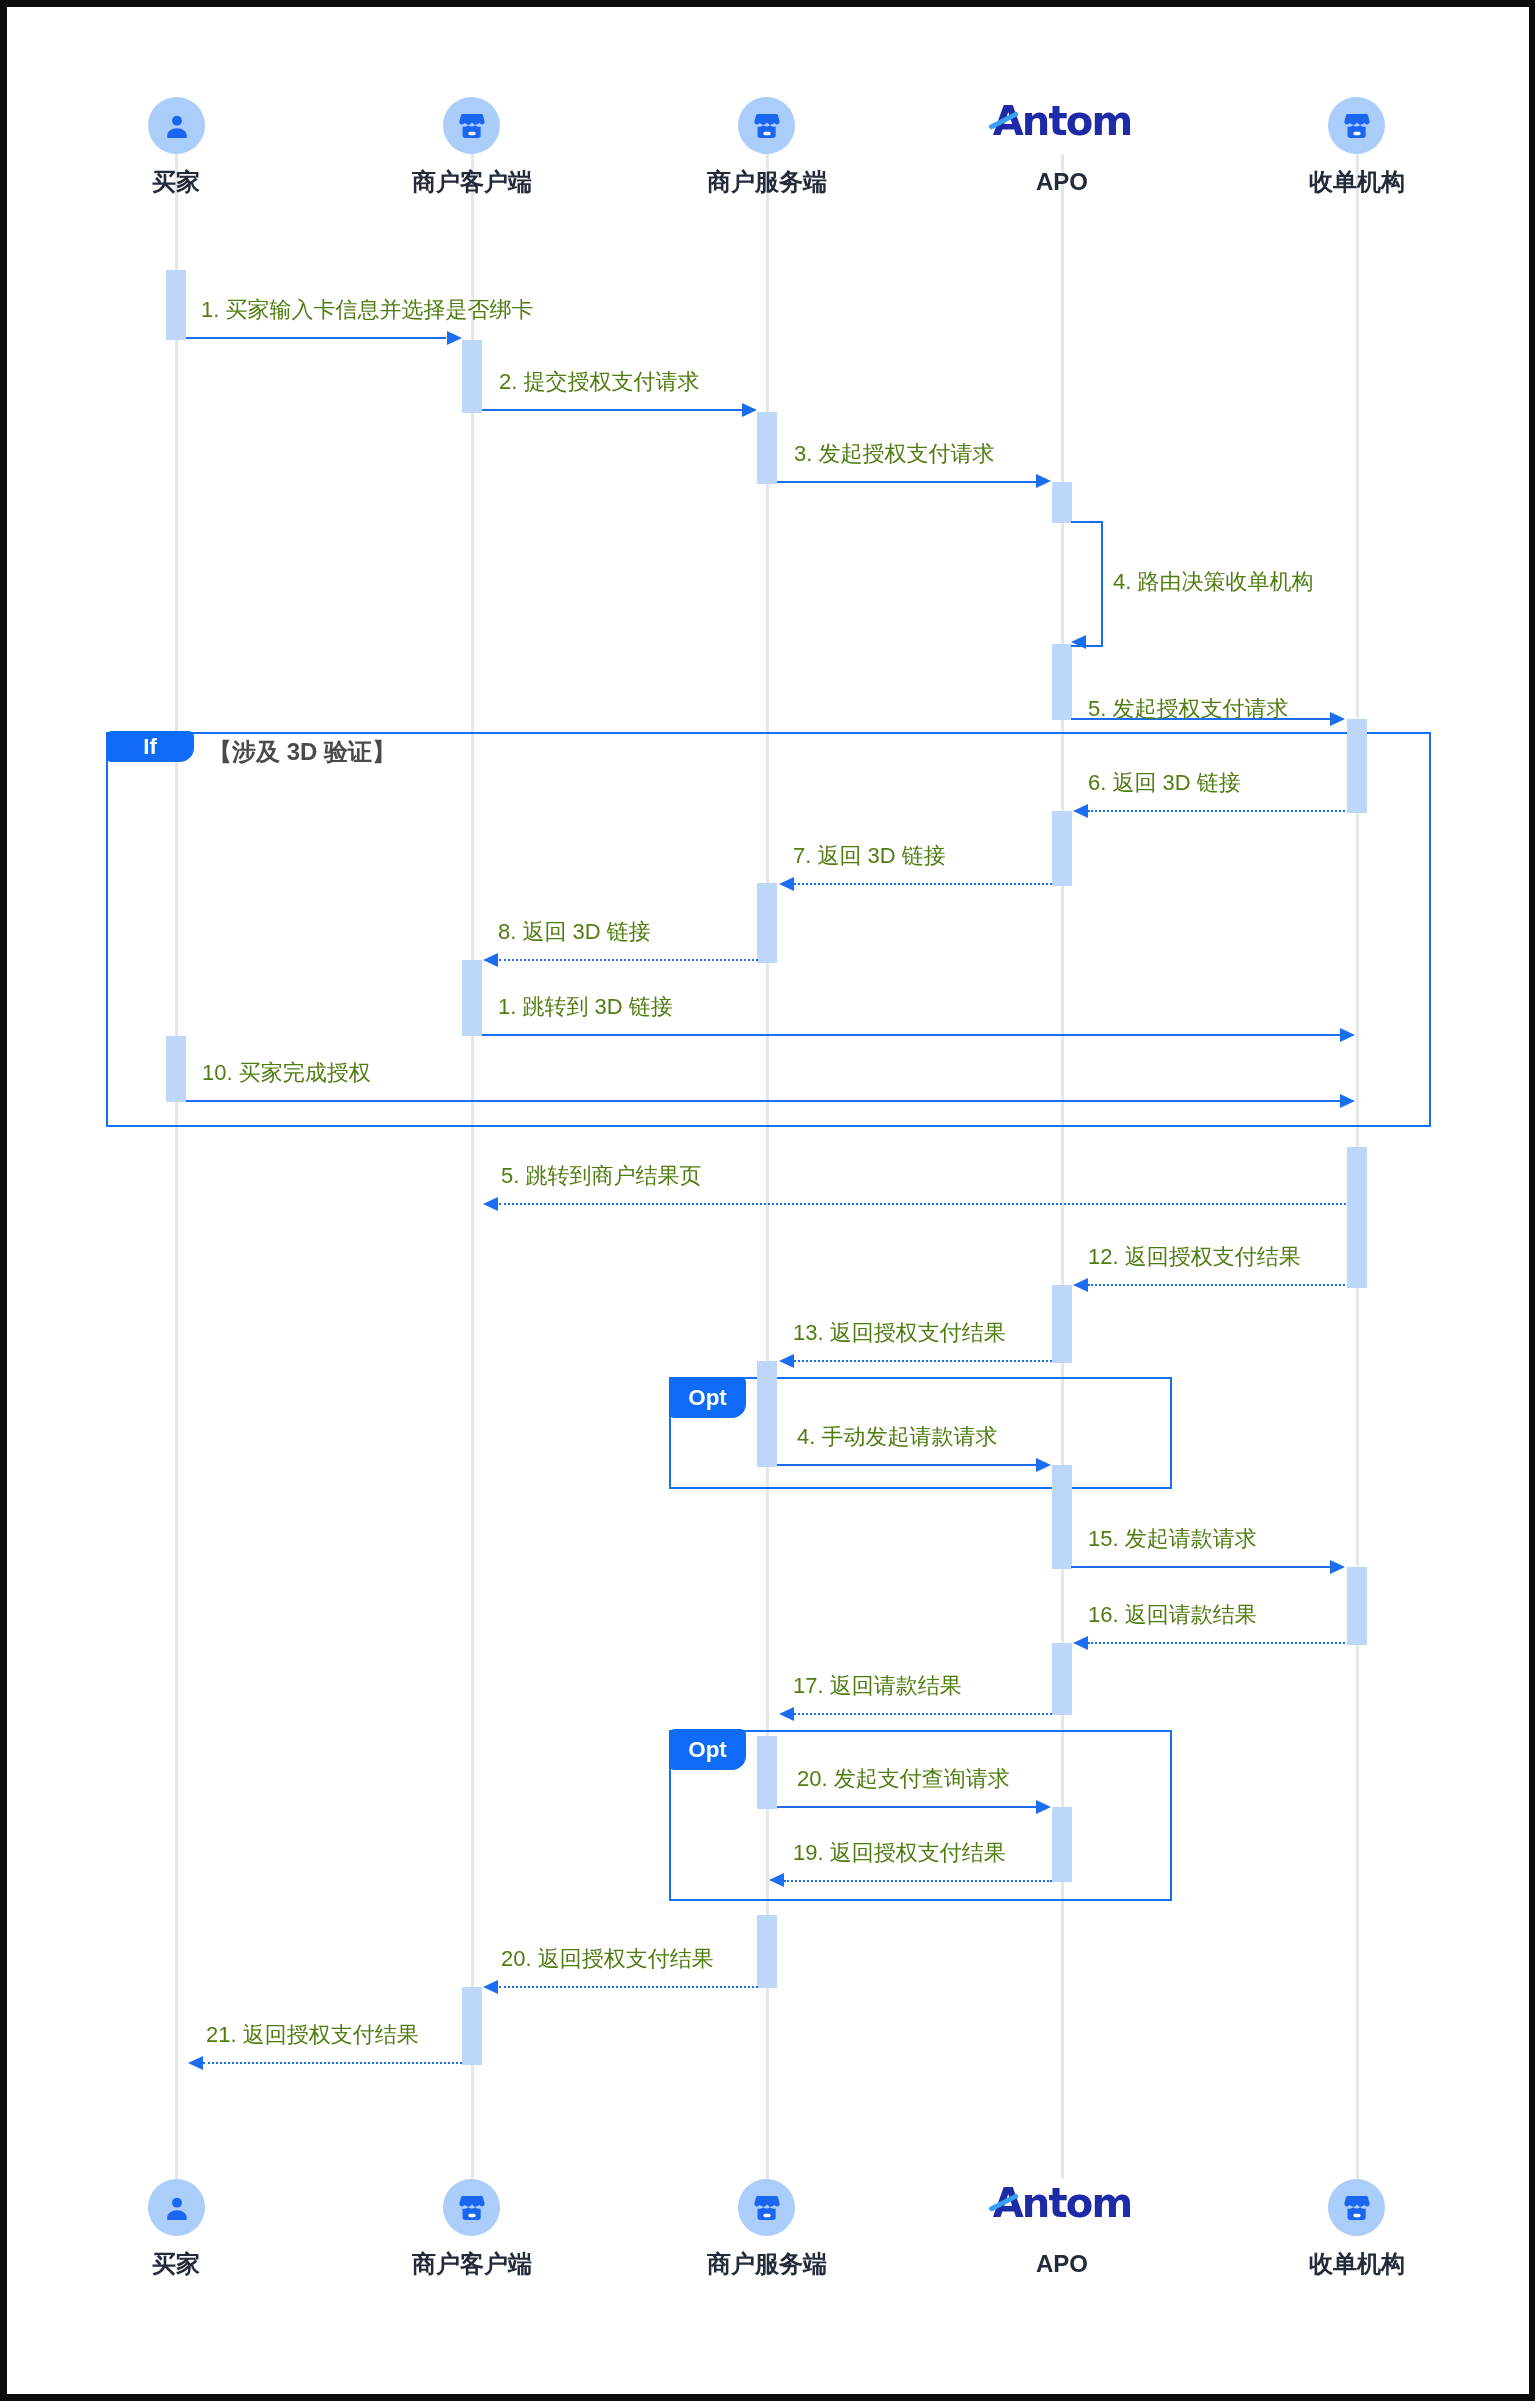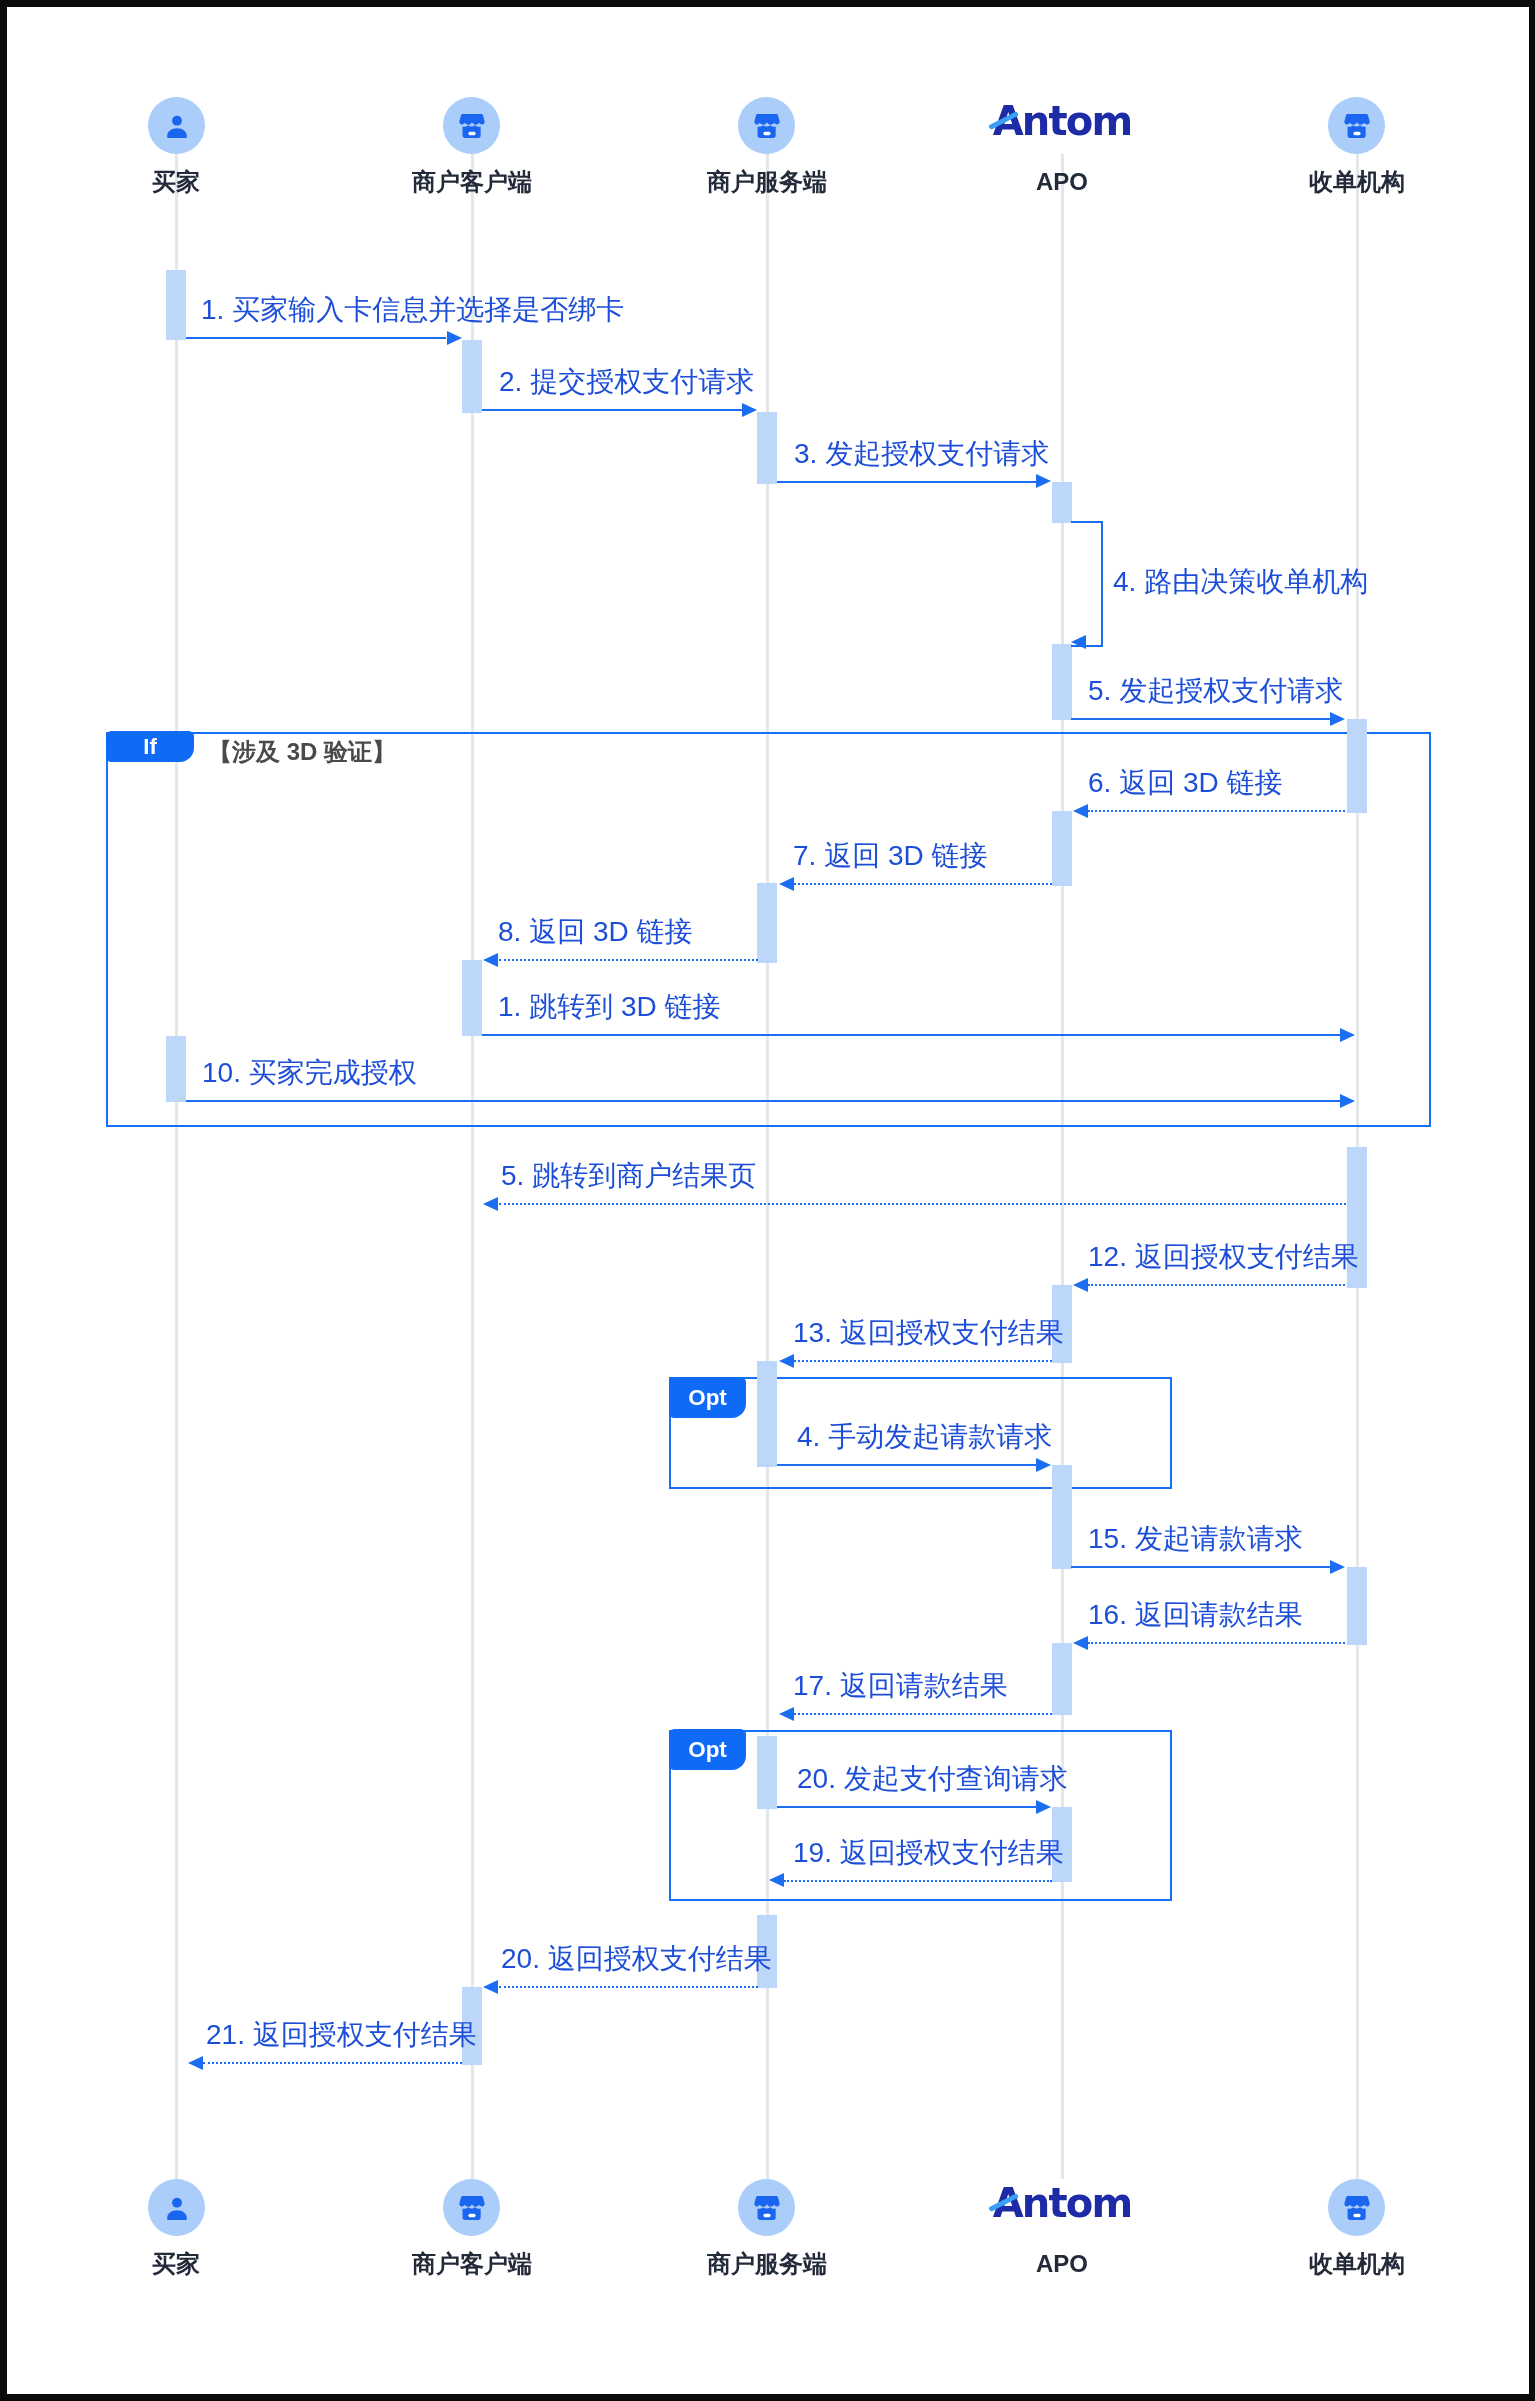--- a/index.html
+++ b/index.html
@@ -7,21 +7,21 @@
   #stage{position:absolute;inset:0;background:#fff;overflow:hidden;}
   .frame{position:absolute;inset:0;border:7.2px solid #0b0b0b;pointer-events:none;z-index:50;}
   .lifeline{position:absolute;width:2.7px;background:#e4e7ea;z-index:1;}
   .bar{position:absolute;width:19.7px;background:#bdd7fa;z-index:3;}
   .msg-line{position:absolute;height:0;z-index:4;}
   .msg-line.solid{border-top:2.7px solid #1b6df2;}
   .msg-line.dotted{border-top:2.7px dotted #1b6df2;}
   .head{position:absolute;width:0;height:0;z-index:5;}
   .head.right{border-left:15px solid #1b6df2;border-top:7.2px solid transparent;border-bottom:7.2px solid transparent;}
   .head.left{border-right:15px solid #1b6df2;border-top:7.2px solid transparent;border-bottom:7.2px solid transparent;}
-  .msg-label{position:absolute;height:30px;line-height:30px;font-size:28px;color:#1d4ed8;white-space:nowrap;z-index:6;}
+  .msg-label{position:absolute;height:30px;line-height:30px;font-size:22px;color:#4d7c0f;white-space:nowrap;z-index:6;}
   .self-loop{position:absolute;border-top:2.7px solid #1b6df2;border-right:2.7px solid #1b6df2;border-bottom:2.7px solid #1b6df2;z-index:4;}
   .fragment{position:absolute;border:2.2px solid #1470f5;z-index:2;}
   .chip{position:absolute;background:#0f6bf5;color:#fff;font-weight:700;font-size:22.4px;display:flex;align-items:center;justify-content:center;border-radius:5.4px 5.4px 14.3px 5.4px;z-index:7;}
   .condition{position:absolute;font-size:24px;font-weight:700;color:#4a4a4d;white-space:nowrap;z-index:7;height:41px;line-height:41px;}
   .actor-circle{position:absolute;width:57px;height:57px;border-radius:50%;background:#abcdf9;display:flex;align-items:center;justify-content:center;z-index:8;}
   .actor-label{position:absolute;font-size:24px;font-weight:700;color:#232a3a;white-space:nowrap;text-align:center;transform:translateX(-50%);z-index:8;height:30px;line-height:30px;}
   .antom{position:absolute;transform:translateX(-50%);z-index:8;}
   .antom-word{font-size:40px;font-weight:800;color:#1e2ba6;letter-spacing:-1.8px;font-family:"DejaVu Sans","Liberation Sans",sans-serif;position:relative;}
   .antom-swoosh{position:absolute;left:-5.4px;top:19.7px;width:32px;height:5.4px;background:#38a0f5;border-radius:2.7px;transform:rotate(-27deg);}
 </style>
@@ -68,21 +68,21 @@
     <div class="head right" style="left: 742px; top: 403px;"></div>
     <div class="msg-label" style="left: 499px; top: 367px;">2. 提交授权支付请求</div>
     <div class="msg-line solid" style="left: 777px; top: 481px; width: 260px;"></div>
     <div class="head right" style="left: 1036px; top: 474px;"></div>
     <div class="msg-label" style="left: 794px; top: 439px;">3. 发起授权支付请求</div>
     <div class="self-loop" style="left: 1071px; top: 521px; width: 29.5px; height: 122px;"></div>
     <div class="head left" style="left: 1071px; top: 635px;"></div>
     <div class="msg-label" style="left: 1113px; top: 567px;">4. 路由决策收单机构</div>
     <div class="msg-line solid" style="left: 1071px; top: 718px; width: 259px;"></div>
     <div class="head right" style="left: 1330px; top: 712px;"></div>
-    <div class="msg-label" style="left: 1088px; top: 676px;">5. 发起授权支付请求</div>
+    <div class="msg-label" style="left: 1088px; top: 694px;">5. 发起授权支付请求</div>
     <div class="msg-line dotted" style="left: 1088px; top: 810px; width: 257px;"></div>
     <div class="head left" style="left: 1073px; top: 804px;"></div>
     <div class="msg-label" style="left: 1088px; top: 768px;">6. 返回 3D 链接</div>
     <div class="msg-line dotted" style="left: 794px; top: 883px; width: 258px;"></div>
     <div class="head left" style="left: 779px; top: 877px;"></div>
     <div class="msg-label" style="left: 793px; top: 841px;">7. 返回 3D 链接</div>
     <div class="msg-line dotted" style="left: 499px; top: 959px; width: 259px;"></div>
     <div class="head left" style="left: 483px; top: 953px;"></div>
     <div class="msg-label" style="left: 498px; top: 917px;">8. 返回 3D 链接</div>
     <div class="msg-line solid" style="left: 482px; top: 1034px; width: 858px;"></div>

